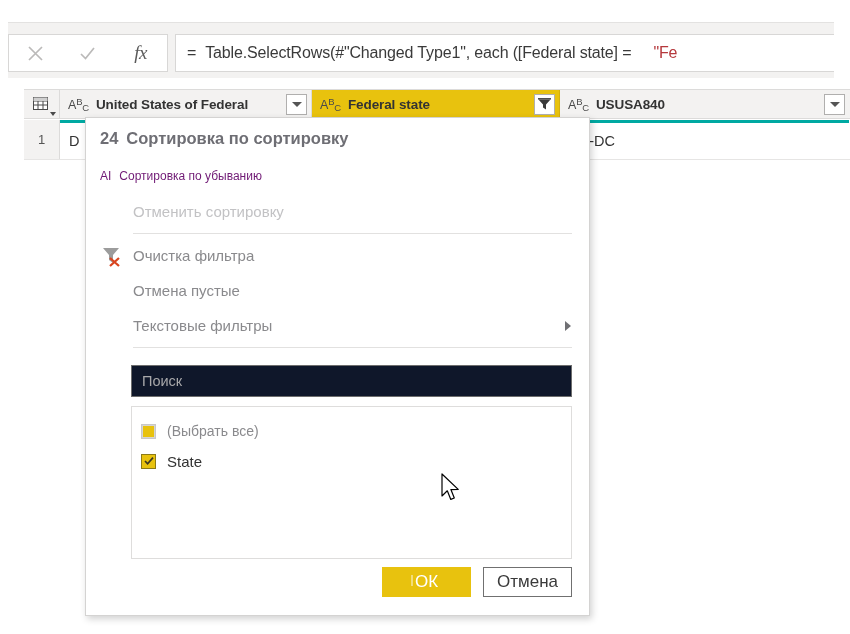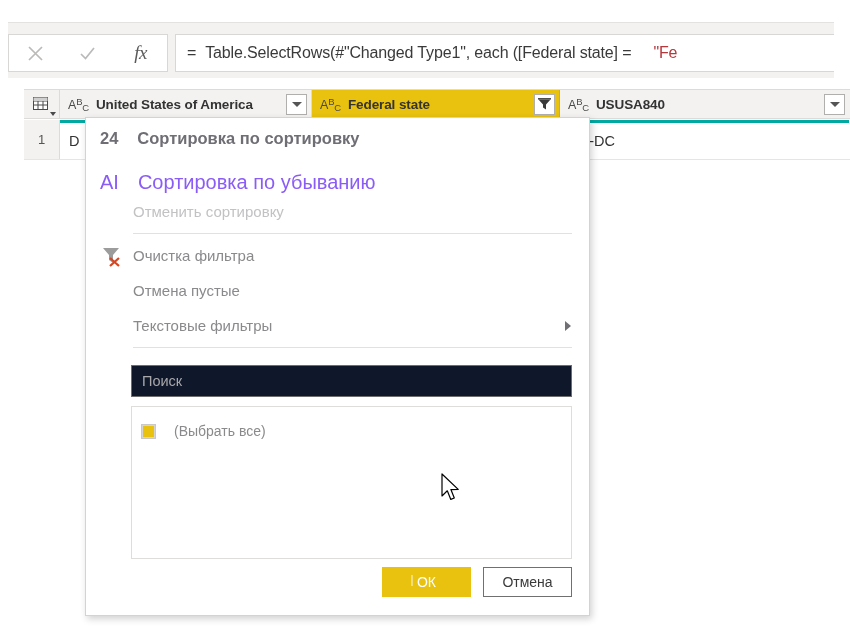--- a/index.html
+++ b/index.html
@@ -189,35 +189,34 @@
     white-space: nowrap;
   }
   .menu-item.sort-asc {
     font-weight: bold;
     color: #6e6e74;
     font-size: 16.5px;
     height: 40px;
     padding-left: 14px;
   }
   .menu-item.sort-desc {
-    font-size: 20px;
+    font-size: 12px;
     height: 36px;
     padding-left: 14px;
-    color: #8b5cf6;
-    align-items: flex-end;
+    color: #701a75;
   }
   .menu-item.disabled { color: #c2c2c4; }
   .menu-item .mi-icon {
     position: absolute;
     left: 13px; top: 50%;
     transform: translateY(-50%);
     width: 26px; height: 26px;
     display: flex; align-items: center; justify-content: center;
   }
-  .sort-prefix { margin-right: 19px; }
+  .sort-prefix { margin-right: 8px; }
   .submenu-arrow {
     position: absolute;
     right: 18px; top: 50%;
     transform: translateY(-50%);
     width: 0; height: 0;
     border-top: 5px solid transparent;
     border-bottom: 5px solid transparent;
     border-left: 6px solid #707074;
   }
   .menu-divider {
@@ -271,37 +270,36 @@
   }
   .cb.checked {
     background: #e8c20e;
     border: 1px solid #8c7a16;
   }
   .cb.checked svg { display: block; }
   .list-label {
     font-size: 15px;
     color: #333333;
     white-space: nowrap;
-    margin-left: 7px;
   }
   .list-label.muted { color: #8a8a8d; font-size: 14px; }
 
   .btn-row {
     position: absolute;
     left: 0; right: 0;
     bottom: 18px;
     display: flex;
     justify-content: flex-end;
     padding-right: 17px;
     gap: 12px;
   }
   .btn {
     width: 89px; height: 30px;
     display: flex; align-items: center; justify-content: center;
-    font-size: 14px;
+    font-size: 17px;
   }
   .btn.primary {
     background: #e8c20e;
     color: #ffffff;
     border: none;
     position: relative;
   }
   .btn.primary .tick {
     position: absolute;
     left: 29px; top: 8px;
@@ -362,21 +360,21 @@
           <line x1="5" y1="0.5" x2="5" y2="12.5" stroke="#4a4a4a"></line>
           <line x1="10" y1="0.5" x2="10" y2="12.5" stroke="#4a4a4a"></line>
           <rect x="0.5" y="0.5" width="14" height="3.5" fill="#cfcfcf"></rect>
         </svg>
       </span>
       <span class="corner-caret"></span>
     </div>
 
     <div class="col-cell c1">
       <span class="type-abc">A<span class="sup">B</span><span class="sub">C</span></span>
-      <span class="col-title">United States of America</span>
+      <span class="col-title">United States of Federal</span>
       <span class="col-btn">
         <span class="caret-dn"></span>
       </span>
     </div>
 
     <div class="col-cell c2">
       <span class="type-abc">A<span class="sup">B</span><span class="sub">C</span></span>
       <span class="col-title">Federal state</span>
       <span class="col-btn">
         <svg class="filter-glyph" width="13" height="13" viewBox="0 0 13 13">
@@ -449,20 +447,28 @@
       <div class="list-box">
 
         <div class="list-row">
           <span class="cb indeterminate">
             <span class="inner"></span>
           </span>
           <span class="list-label muted">(Выбрать все)</span>
         </div>
 
 
+        <div class="list-row">
+          <span class="cb checked">
+            <svg width="12" height="12" viewBox="0 0 12 12">
+              <path d="M2,6 L4.6,8.8 L10,2.6" stroke="#3a3524" stroke-width="1.7" fill="none"></path>
+            </svg>
+          </span>
+          <span class="list-label">State</span>
+        </div>
 
       </div>
     </div>
 
     <div class="btn-row">
       <div class="btn primary">
         <span class="tick"></span>
         <span>ОК</span>
       </div>
       <div class="btn secondary">

